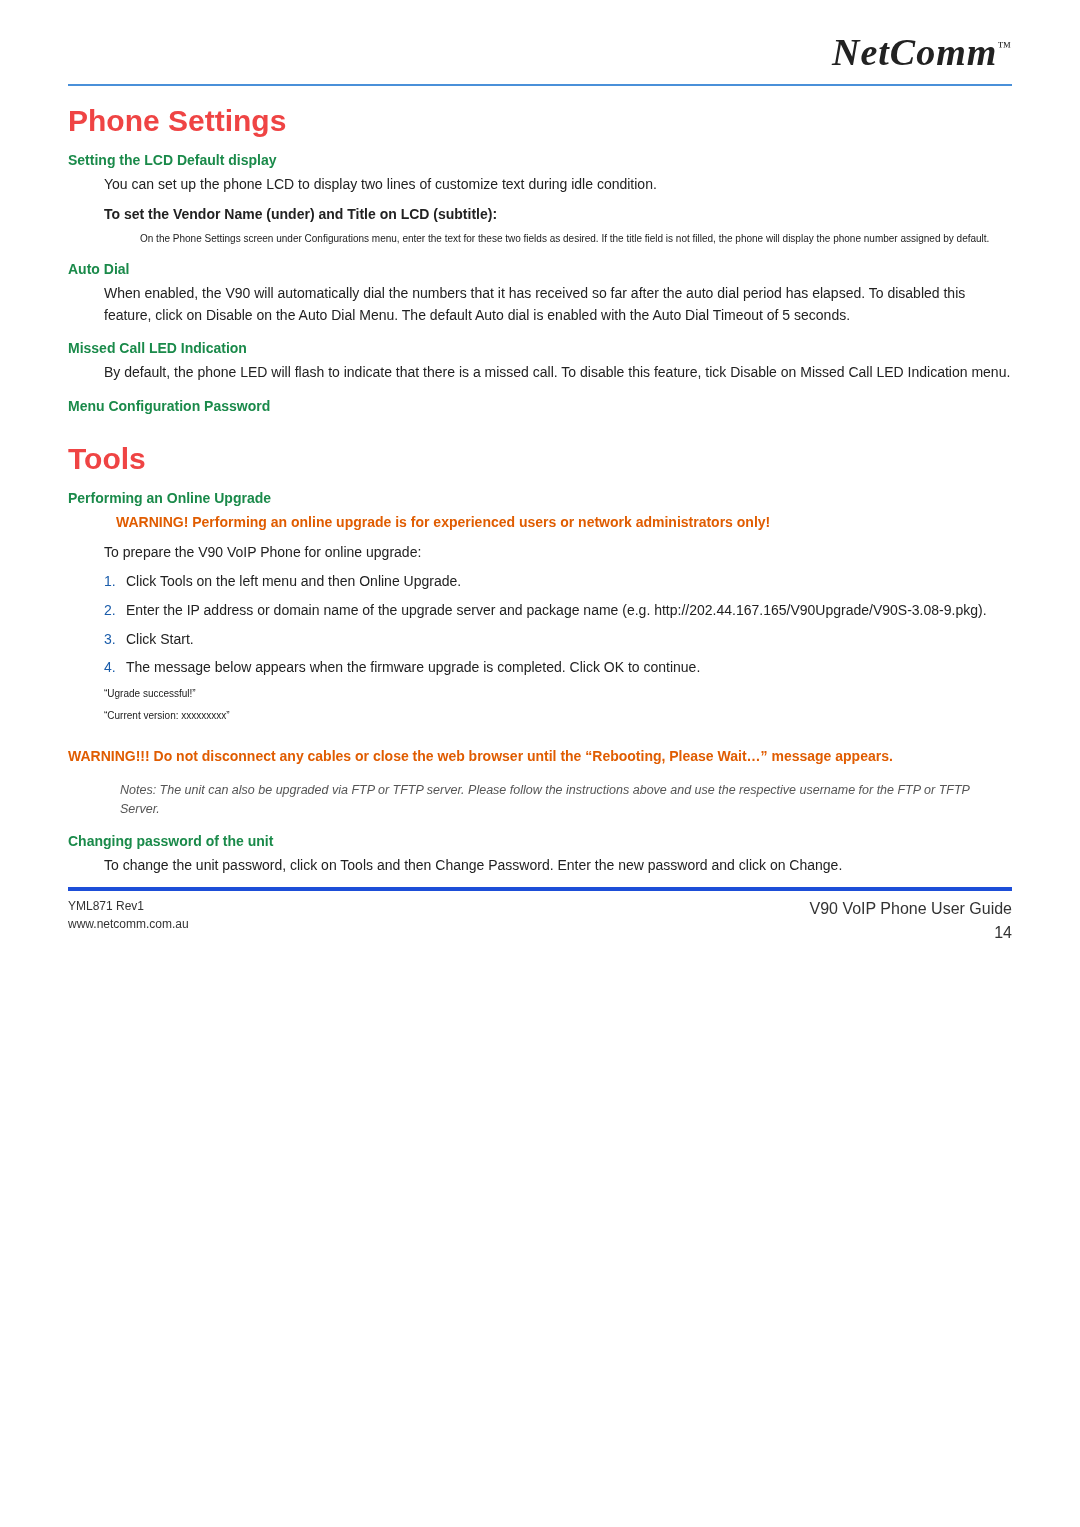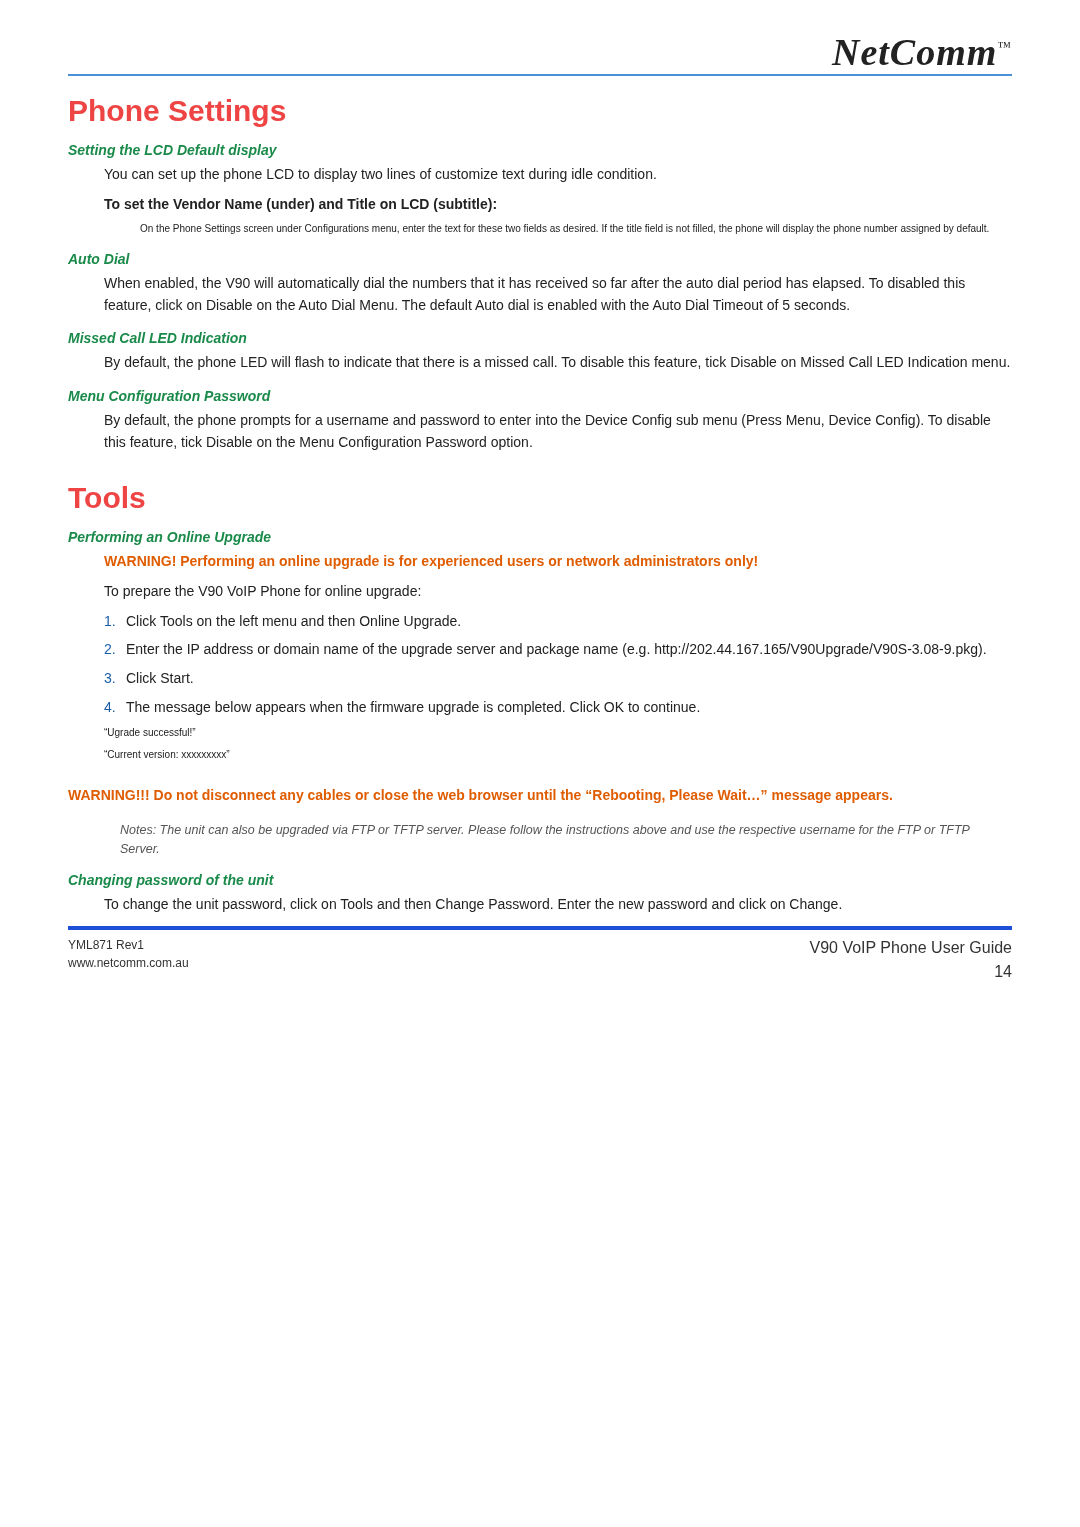--- a/index.html
+++ b/index.html
@@ -16,20 +16,21 @@
     .page-wrapper {
       padding: 30px 68px 80px 68px;
       position: relative;
     }
 
     
     .header {
       display: flex;
       justify-content: flex-end;
       align-items: flex-start;
+      padding-bottom: 10px;
       border-bottom: 2px solid #4a90d9;
       margin-bottom: 18px;
     }
 
     .logo-area {
       text-align: right;
     }
 
     .logo-text {
       font-size: 38px;
@@ -55,21 +56,20 @@
       margin-bottom: 14px;
       margin-top: 6px;
     }
 
     .subsection-title {
       font-size: 14px;
       font-weight: bold;
       color: #1a8a4a;
       margin-bottom: 6px;
       margin-top: 14px;
-      font-style: italic;
     }
 
     .body-text {
       margin-left: 36px;
       margin-bottom: 8px;
       line-height: 1.55;
       font-size: 14px;
       color: #222;
     }
 
@@ -90,21 +90,21 @@
     }
 
     
     .tools-section {
       margin-top: 28px;
     }
 
     .warning-text {
       color: #e05c00;
       font-weight: bold;
-      margin-left: 36px;
+      margin-left: 48px;
       margin-bottom: 8px;
       font-size: 14px;
       line-height: 1.55;
     }
 
     .warning-text-large {
       color: #e05c00;
       font-weight: bold;
       margin-left: 0;
       margin-bottom: 14px;
@@ -206,21 +206,20 @@
       <p class="body-text">When enabled, the V90 will automatically dial the numbers that it has received so far after the auto dial period has elapsed. To disabled this feature, click on Disable on the Auto Dial Menu. The default Auto dial is enabled with the Auto Dial Timeout of 5 seconds.</p>
     </div>
 
     <div>
       <div class="subsection-title">Missed Call LED Indication</div>
       <p class="body-text">By default, the phone LED will flash to indicate that there is a missed call. To disable this feature, tick Disable on Missed Call LED Indication menu.</p>
     </div>
 
     <div>
       <div class="subsection-title">Menu Configuration Password</div>
-      <p class="body-text">By default, the phone prompts for a username and password to enter into the Device Config sub menu (Press Menu, Device Config). To disable this feature, tick Disable on the Menu Configuration Password option.</p>
     </div>
   </div>
 
   <div class="tools-section">
     <h1 class="section-title">Tools</h1>
 
     <div>
       <div class="subsection-title">Performing an Online Upgrade</div>
       <p class="warning-text">WARNING! Performing an online upgrade is for experienced users or network administrators only!</p>
       <p class="body-text">To prepare the V90 VoIP Phone for online upgrade:</p>

